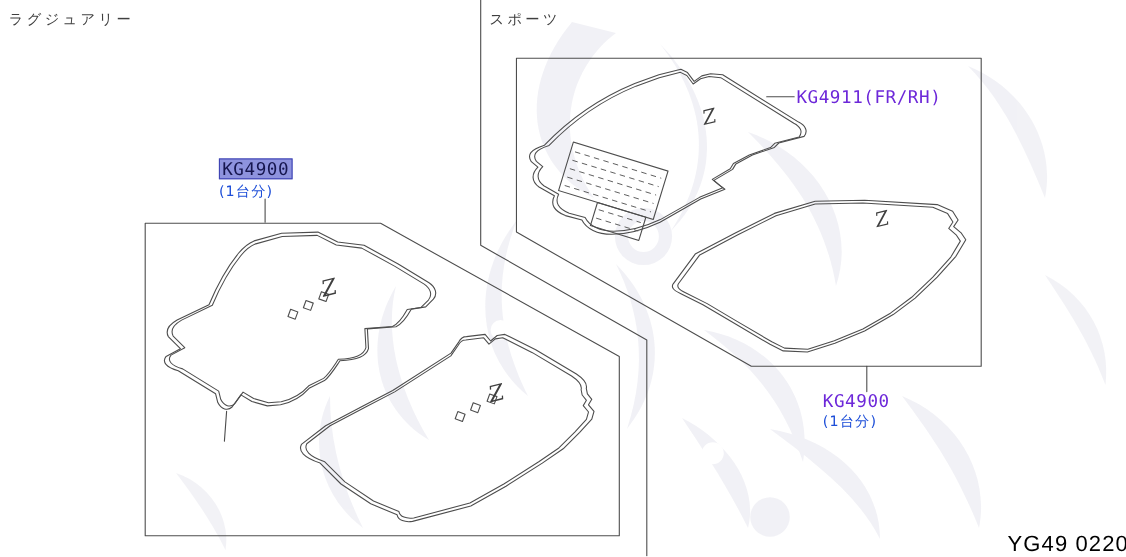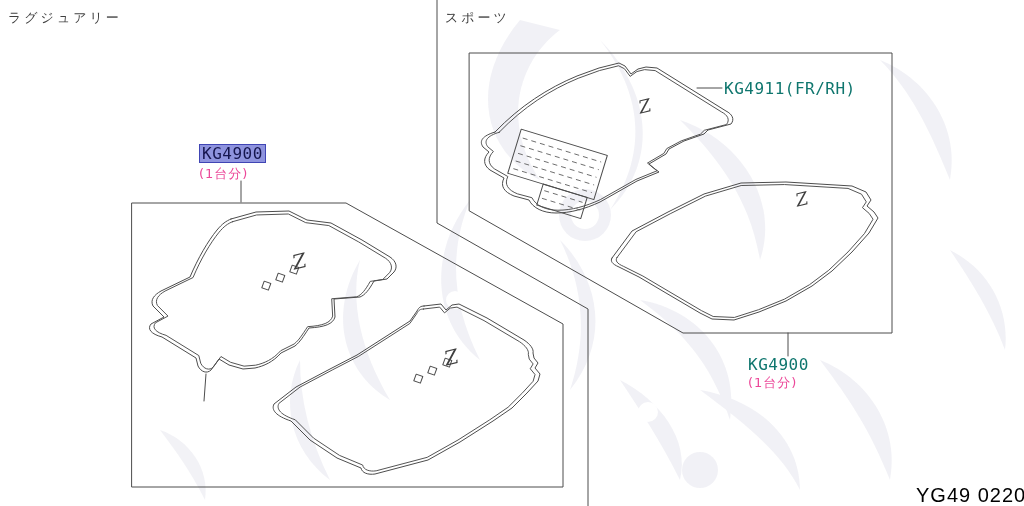--- a/index.html
+++ b/index.html
@@ -4,22 +4,22 @@
 <style>
   html,body{margin:0;padding:0;background:#fff;}
   #stage{
     position:relative;width:1024px;height:506px;background:#ffffff;overflow:hidden;
     font-family:"DejaVu Sans",sans-serif;color:#3f3f3f;
   }
   svg{position:absolute;left:0;top:0;}
   .lineart{stroke:#4d4d4d;stroke-width:1;fill:none;stroke-linejoin:round;stroke-linecap:round;}
   .label{position:absolute;white-space:nowrap;color:#3f3f3f;}
   .jp-title{font-size:13px;letter-spacing:3px;font-family:"DejaVu Sans",sans-serif;}
-  .code{font-family:"DejaVu Sans Mono","Liberation Mono",monospace;font-size:16px;letter-spacing:.5px;color:#0f766e;}
-  .qty{font-family:"DejaVu Sans",sans-serif;font-size:13px;letter-spacing:1px;color:#ec4899;}
+  .code{font-family:"DejaVu Sans Mono","Liberation Mono",monospace;font-size:16px;letter-spacing:.5px;color:#6d28d9;}
+  .qty{font-family:"DejaVu Sans",sans-serif;font-size:13px;letter-spacing:1px;color:#1d4ed8;}
   .stack{text-align:left;}
   .code-highlight{
     display:inline-block;padding:0 2px;line-height:17px;
     background:var(--hl-bg,#8e93de);border:1px solid var(--hl-bd,#4045b4);color:var(--hl-tx,#16164f);
   }
   .doc-code{font-family:Liberation Sans, sans-serif;font-size:20px;letter-spacing:1px;color:#000000;}
 </style>
 </head>
 <body>
 

